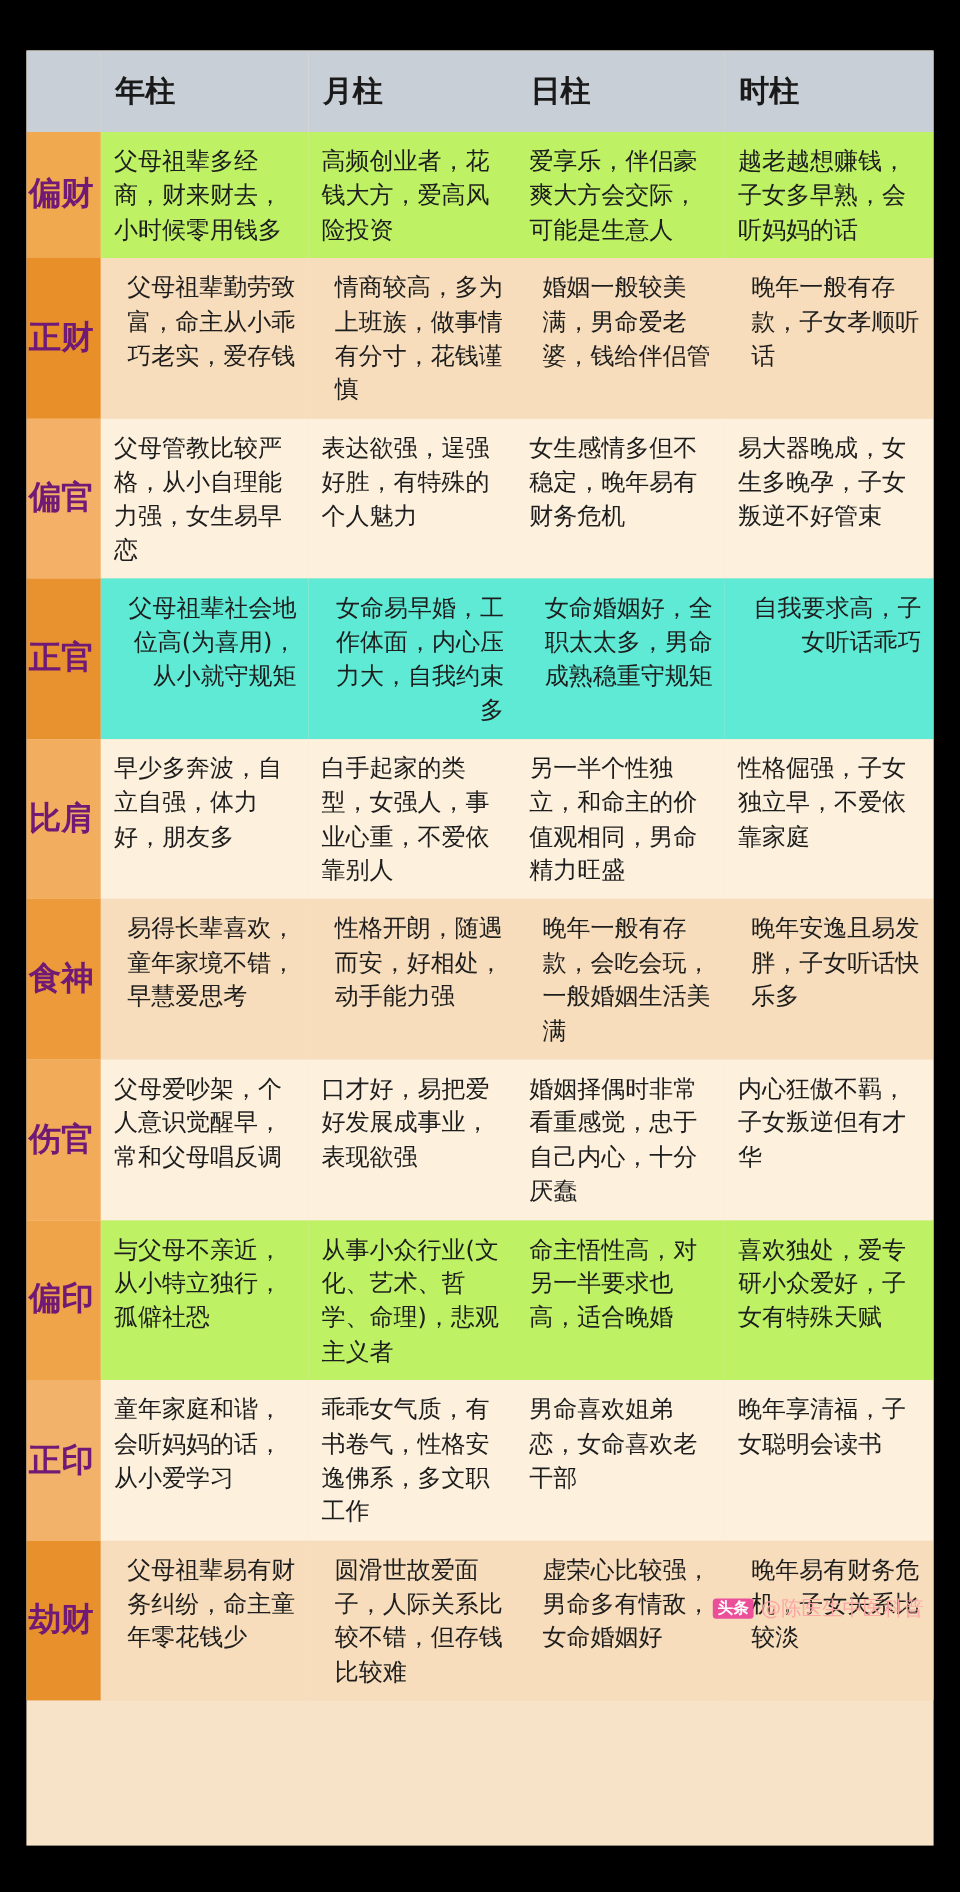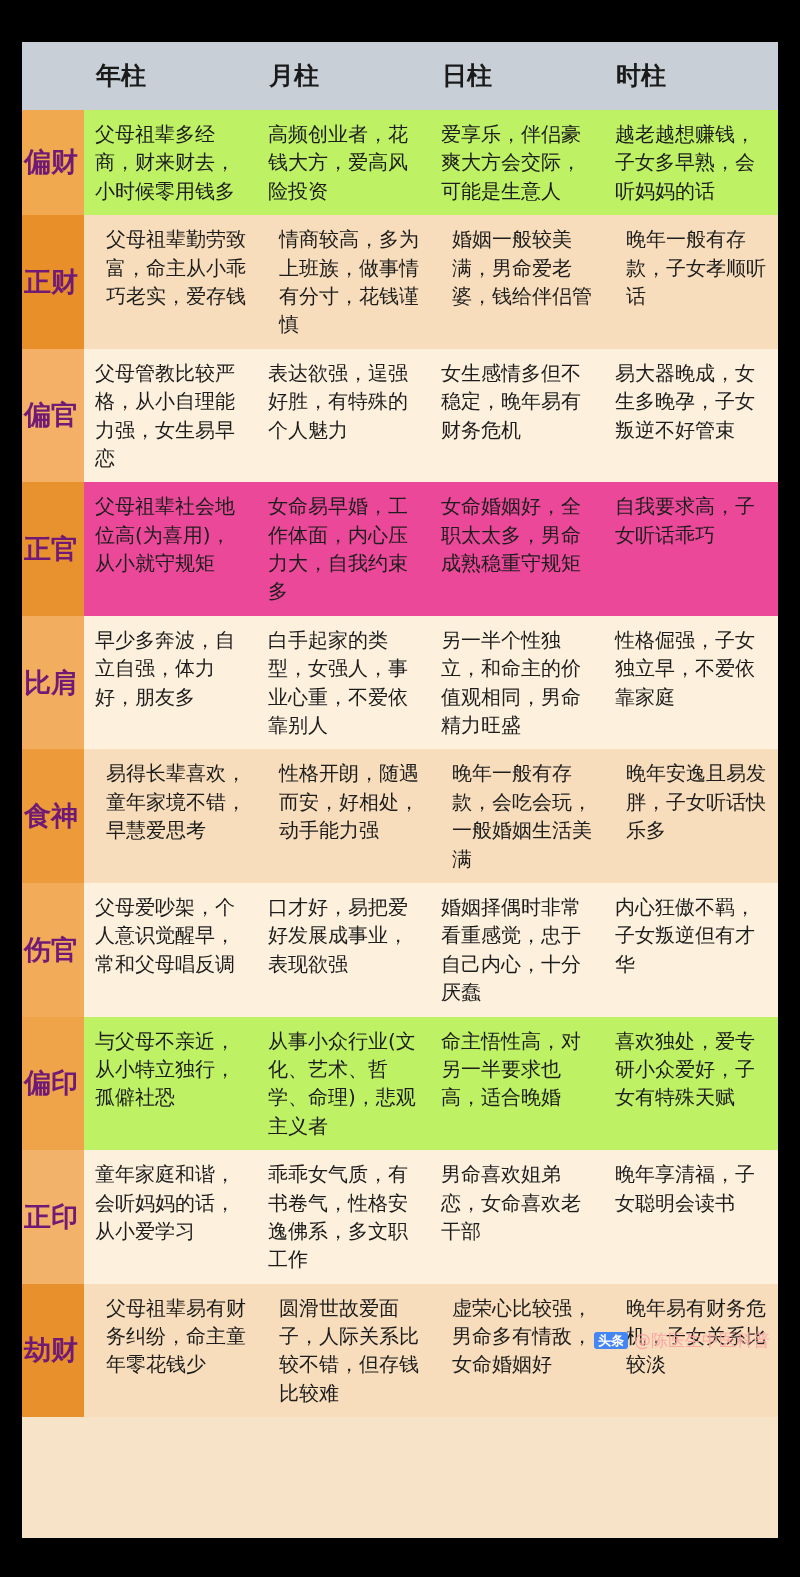--- a/index.html
+++ b/index.html
@@ -68,36 +68,36 @@
     line-height: 1.42;
     color: #1d1d1d;
     padding: 10px 10px 10px 11px;
     vertical-align: top;
     word-break: break-all;
   }
   
   tr.band-a td.cell { background: #bef264; }
   tr.band-b td.cell { background: #f7ddbb; padding-left: 22px; }
   tr.band-c td.cell { background: #fdf0dd; }
-  tr.band-d td.cell { background: #ec4899; }
+  tr.band-d td.cell { background: #5eead4; text-align: right; }
 
   .watermark {
     position: absolute;
     right: 30px;
     bottom: 52px;
     font-size: 17px;
     color: #6d5a46;
     display: flex;
     align-items: center;
     gap: 6px;
     opacity: 0.95;
   }
   .wm-logo {
     display: inline-block;
-    background: #3b82f6;
+    background: #ec4899;
     color: #fff;
     font-size: 13px;
     font-weight: bold;
     border-radius: 3px;
     padding: 2px 4px;
     line-height: 1;
     margin-left: 44px;
   }
   .wm-text { color: #fca5a5; }
 </style>

